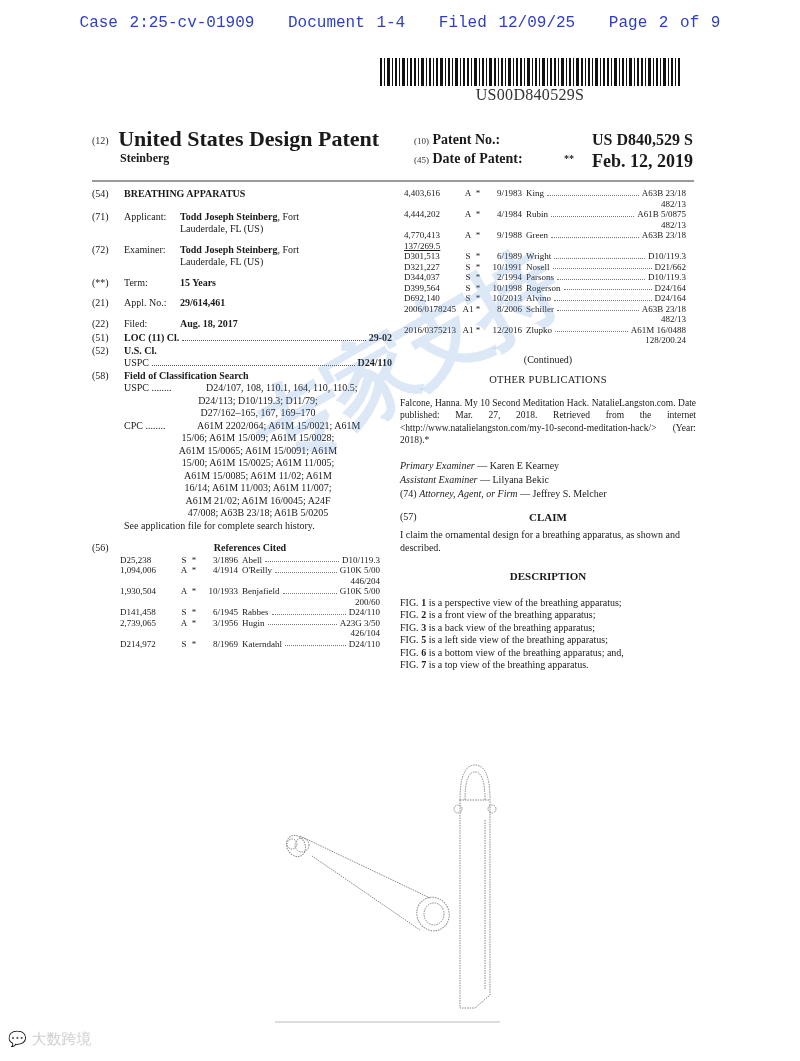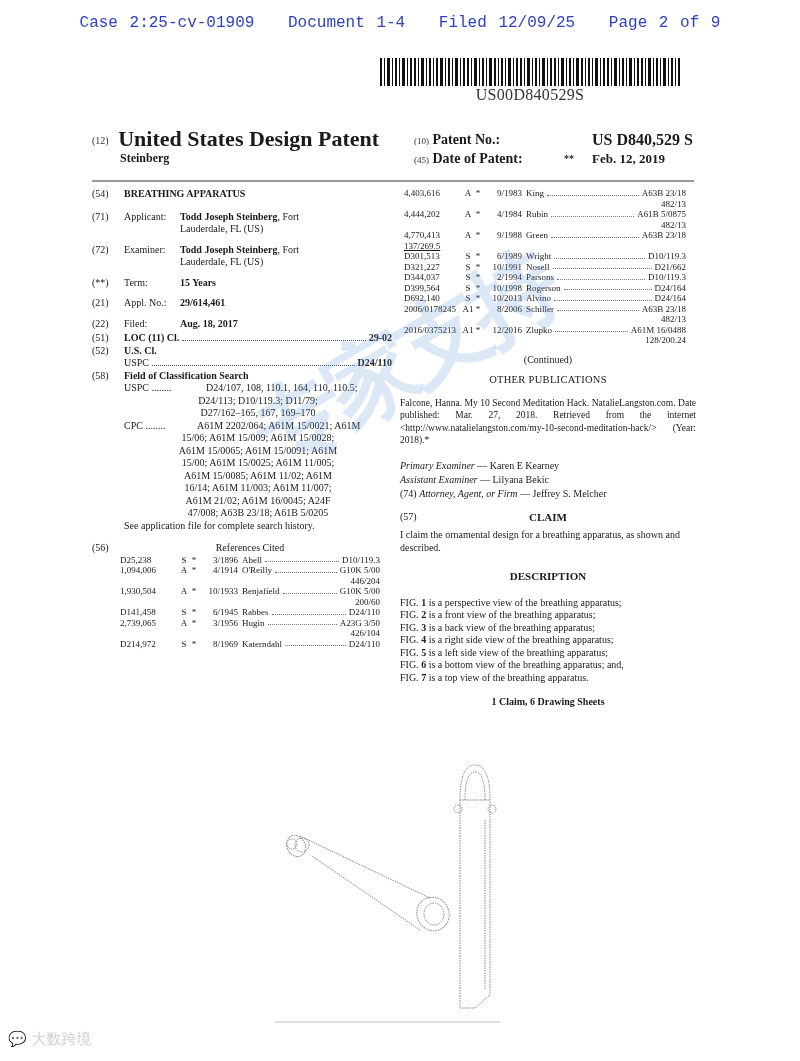--- a/index.html
+++ b/index.html
@@ -10,21 +10,21 @@
   .barcode-text { position:absolute; top:86px; left:380px; width:300px; text-align:center; font-size:16px; color:#333; letter-spacing:0.3px; }
   .title-row { position:absolute; top:126px; left:92px; width:600px; }
   .num { font-size:9px; color:#333; font-weight:normal; }
   .main-title { position:absolute; left:0; top:0; font-size:22px; font-weight:bold; white-space:nowrap; }
   .main-title .num { font-size:10px; margin-right:4px; vertical-align:middle; }
   .inventor-name { position:absolute; left:28px; top:25px; font-size:12px; font-weight:bold; }
   .patno { position:absolute; left:322px; top:6px; font-size:14px; font-weight:bold; white-space:nowrap; }
   .patno .val { position:absolute; left:178px; top:-1px; font-size:16px; }
   .patdate { position:absolute; left:322px; top:25px; font-size:14px; font-weight:bold; white-space:nowrap; }
   .patdate .stars { position:absolute; left:150px; top:2px; font-size:10px; }
-  .patdate .val { position:absolute; left:178px; top:0; font-size:13px; }
+  .patdate .val { position:absolute; left:178px; top:0; font-size:18px; }
   .hr { position:absolute; top:180px; left:92px; width:602px; height:2px; background:#9a9a9a; }
   .left-col { position:absolute; top:188px; left:92px; width:300px; font-size:10px; line-height:12.5px; }
   .right-col { position:absolute; top:188px; left:400px; width:296px; font-size:10px; line-height:12.5px; }
   .field { position:relative; margin-bottom:6px; padding-left:32px; }
   .field .code { position:absolute; left:0; top:0; }
   .field .lbl { display:inline-block; width:56px; vertical-align:top; }
   .field .vbl { display:inline-block; width:190px; vertical-align:top; }
   b { font-weight:bold; }
   .dotrow { display:flex; align-items:baseline; }
   .dotrow .dots { flex:1; border-bottom:1px dotted #555; margin:0 3px; height:8px; }
@@ -226,21 +226,21 @@
     <div class="cpc-line">15/00; A61M 15/0025; A61M 11/005;</div>
     <div class="cpc-line">A61M 15/0085; A61M 11/02; A61M</div>
     <div class="cpc-line">16/14; A61M 11/003; A61M 11/007;</div>
     <div class="cpc-line">A61M 21/02; A61M 16/0045; A24F</div>
     <div class="cpc-line">47/008; A63B 23/18; A61B 5/0205</div>
     <div>See application file for complete search history.</div>
   </div>
 
   <div style="position:relative; margin-top:10px;">
     <span style="position:absolute; left:0; top:0;">(56)</span>
-    <div class="center" style="font-weight:normal;padding-left:16px;">References Cited</div>
+    <div class="center" style="font-weight:bold;padding-left:16px;">References Cited</div>
     <table class="ref-table" style="width:260px; margin-left:28px;">
       <tbody id="ref-left">
           <tr>
             <td class="no">D25,238</td>
             <td class="k">S</td>
             <td class="st">*</td>
             <td class="dt">3/1896</td>
             <td class="nm">
               <div class="nm-inner">
                 <span>Abell</span>
@@ -492,26 +492,24 @@
     <span style="position:absolute; left:0; top:0; font-size:10px;">(57)</span>
     <div class="center" style="font-weight:bold; font-size:11px;">CLAIM</div>
     <div style="margin-top:6px; font-size:10px; line-height:12.5px;">I claim the ornamental design for a breathing apparatus, as shown and described.</div>
   </div>
 
   <div class="section-head" style="margin-top:16px; margin-bottom:14px;">DESCRIPTION</div>
   <div id="fig-list">
       <div class="desc-line"><span>FIG.</span> <b>1</b> <span>is a perspective view of the breathing apparatus;</span></div>
       <div class="desc-line"><span>FIG.</span> <b>2</b> <span>is a front view of the breathing apparatus;</span></div>
       <div class="desc-line"><span>FIG.</span> <b>3</b> <span>is a back view of the breathing apparatus;</span></div>
-      <div class="desc-line"><span>FIG.</span> <b>4</b> <span>is a right side view of the breathing apparatus;</span></div>
       <div class="desc-line"><span>FIG.</span> <b>5</b> <span>is a left side view of the breathing apparatus;</span></div>
       <div class="desc-line"><span>FIG.</span> <b>6</b> <span>is a bottom view of the breathing apparatus; and,</span></div>
       <div class="desc-line"><span>FIG.</span> <b>7</b> <span>is a top view of the breathing apparatus.</span></div>
     </div>
-  <div class="center" style="font-weight:bold; font-size:10px; margin-top:12px;">1 Claim, 6 Drawing Sheets</div>
 </div>
 
 <div class="watermark">专家支持</div>
 
 <svg class="drawing" viewBox="0 0 300 300">
   <g fill="none" stroke="#888" stroke-width="1" stroke-dasharray="1.5,1">
 
     <path d="M 50 96 L 180 158 M 62 116 L 170 190"></path>
     <ellipse cx="183" cy="174" rx="16" ry="17" transform="rotate(-28 183 174)"></ellipse>
     <ellipse cx="184" cy="174" rx="10" ry="11"></ellipse>

